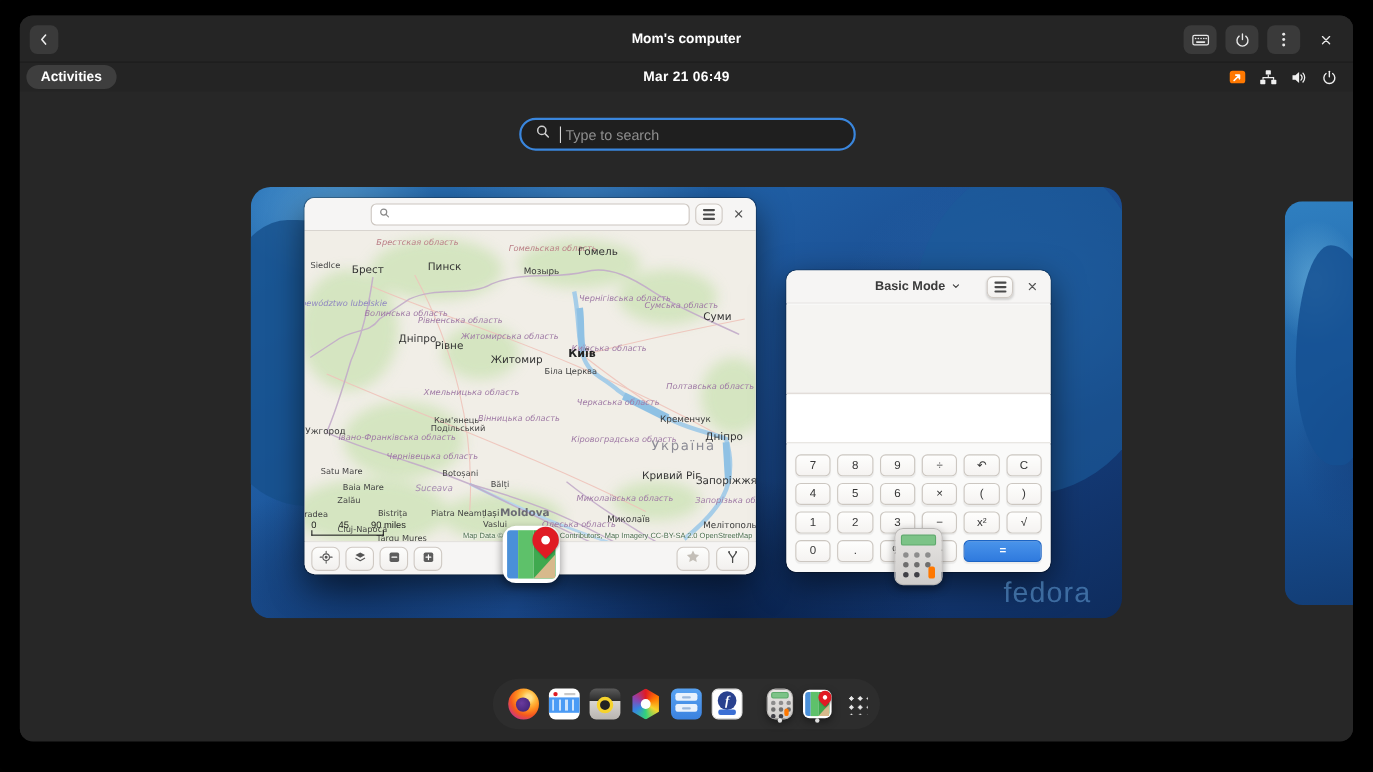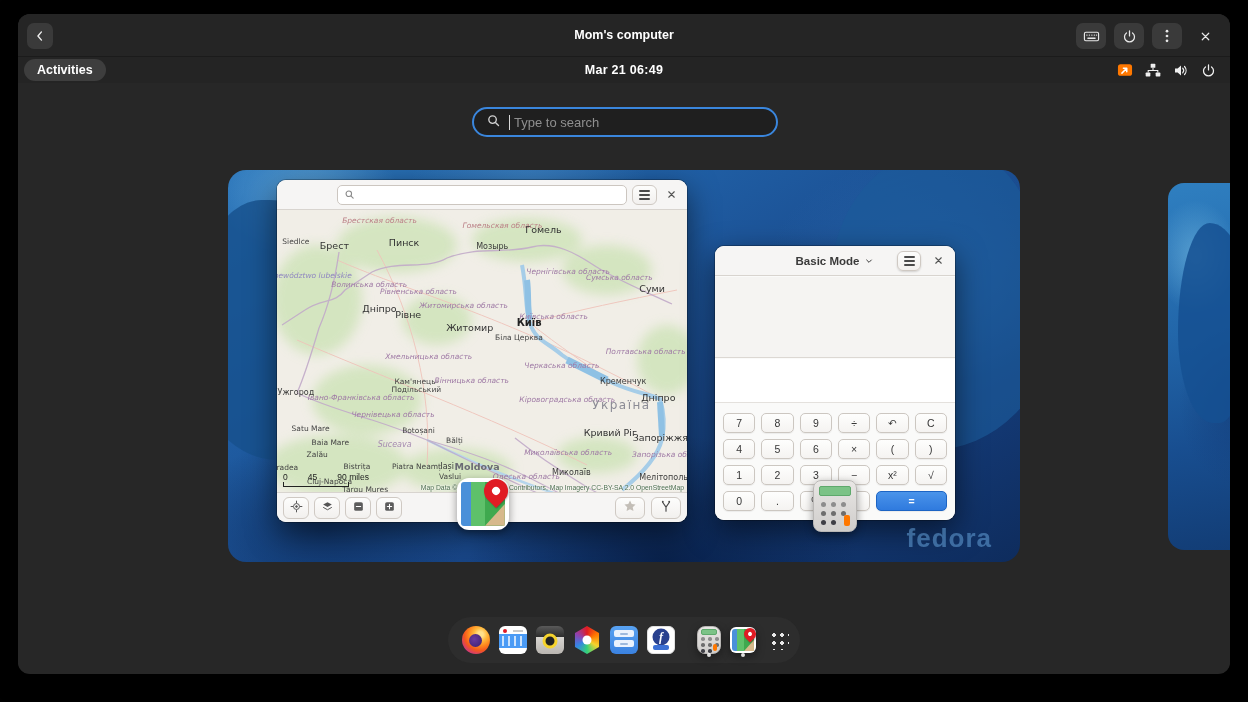--- a/index.html
+++ b/index.html
@@ -37,21 +37,21 @@
       radial-gradient(130px 90px at 10% 6%, rgba(125,195,235,.55), transparent 70%),
       radial-gradient(170px 110px at 38% 4%, rgba(80,150,210,.5), transparent 70%),
       radial-gradient(220px 160px at 88% 26%, rgba(45,110,180,.55), transparent 72%),
       radial-gradient(260px 170px at 55% 100%, rgba(7,28,66,.85), transparent 75%),
       radial-gradient(200px 130px at 12% 92%, rgba(12,42,88,.7), transparent 72%),
       linear-gradient(152deg, #2c76ba 0%, #2060a6 28%, #1a4b8e 55%, #143a76 78%, #0e2c5d 100%);
   }
   .ws-main::before, .ws-main::after { content:""; position:absolute; background:#17508c; opacity:.8; }
   .ws-main::before { left:-40px; top:30px; width:180px; height:260px; border-radius:45% 60% 50% 55%/60% 45% 55% 50%; }
   .ws-main::after { right:-30px; top:-20px; width:220px; height:300px; border-radius:55% 45% 60% 50%/50% 60% 45% 55%; background:#1b5a9a; opacity:.65; }
-  .watermark { position:absolute; right:28px; bottom:8px; font-size:26px; font-weight:700; letter-spacing:1px; color:rgba(100,160,215,.55); z-index:3;margin-top:42px; }
+  .watermark { position:absolute; right:28px; bottom:8px; font-size:26px; font-weight:400; letter-spacing:1px; color:rgba(100,160,215,.55); z-index:3;margin-top:42px; }
   .ws-next { left:1150px; top:126px; width:92px; height:367px; border-radius:16px 0 0 16px;
     background:
       radial-gradient(60px 80px at 30% 20%, rgba(130,200,235,.5), transparent 70%),
       radial-gradient(90px 120px at 80% 60%, rgba(20,60,120,.7), transparent 70%),
       linear-gradient(170deg, #2f7fc0 0%, #2266a9 40%, #184e90 70%, #123c74 100%);
   }
   .ws-next::before { content:""; position:absolute; left:10px; top:40px; width:70px; height:200px; border-radius:50% 60% 45% 55%/60% 45% 55% 50%; background:#155092; opacity:.85; }
 
   
   .win { position:absolute; border-radius:9px; background:#fafaf9; box-shadow:0 10px 30px rgba(0,0,0,.55), 0 0 0 1px rgba(0,0,0,.25); z-index:2; }

